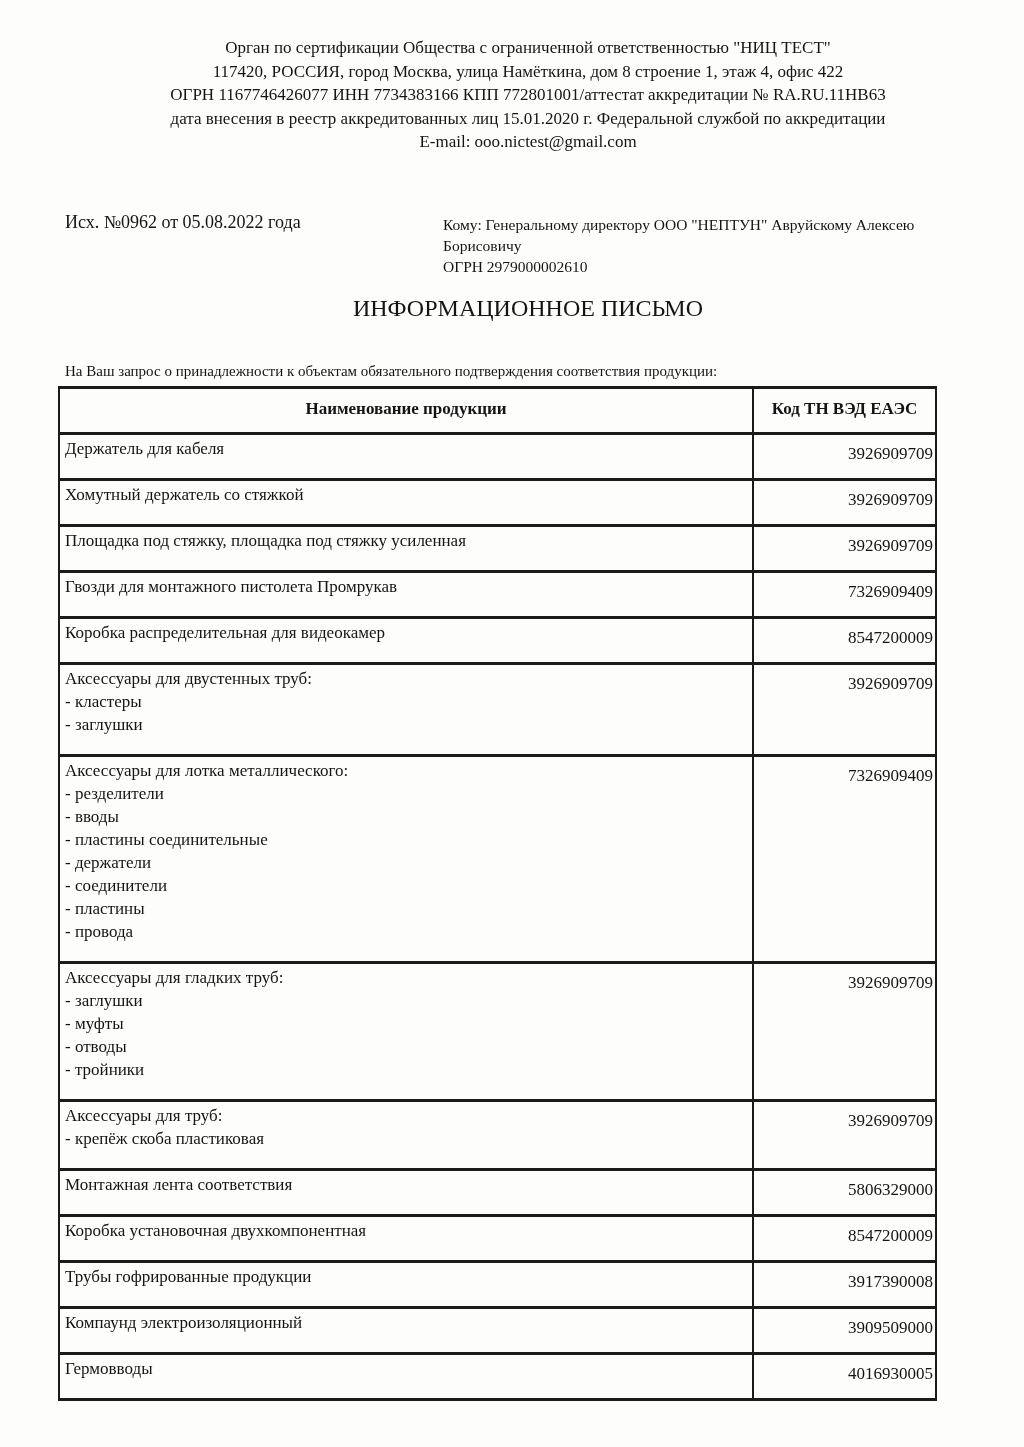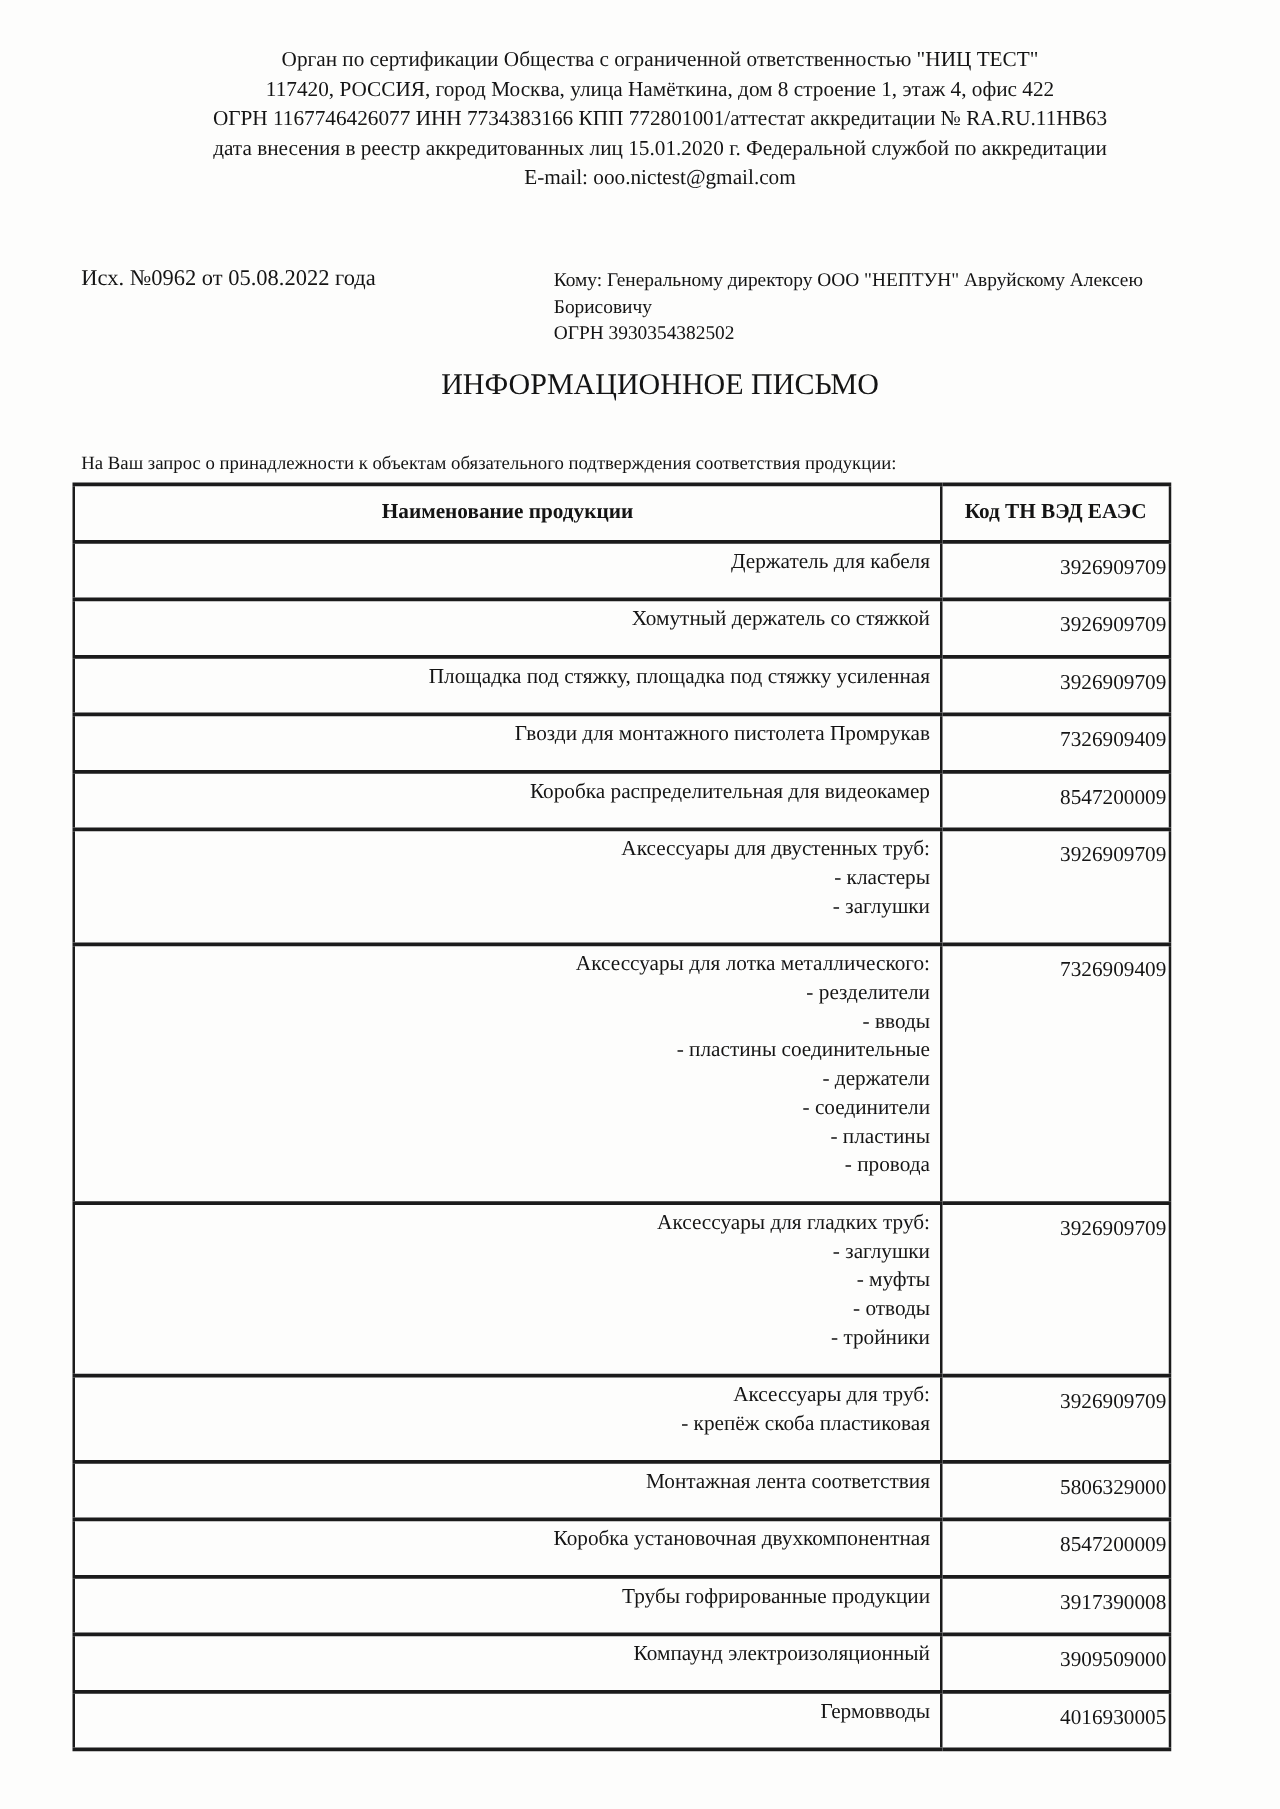--- a/index.html
+++ b/index.html
@@ -82,21 +82,20 @@
     padding: 9px 4px 12px 4px;
     line-height: 22px;
     font-family: Liberation Serif, serif;
   }
   col.col-name  { width: 694px; }
   col.col-code  { width: 183px; }
   td.product-name {
     padding: 2px 8px 18px 5px;
     line-height: 23px;
     white-space: pre-line;
-    text-align: right;
   }
   td.tnved-code {
     text-align: right;
     padding: 7px 2px 2px 2px;
     line-height: 23px;
   }
 </style>
 </head>
 <body>
 
@@ -106,21 +105,21 @@
     <div>Орган по сертификации Общества с ограниченной ответственностью "НИЦ ТЕСТ"</div>
     <div>117420, РОССИЯ, город Москва, улица Намёткина, дом 8 строение 1, этаж 4, офис 422</div>
     <div>ОГРН 1167746426077 ИНН 7734383166 КПП 772801001/аттестат аккредитации № RA.RU.11НВ63</div>
     <div>дата внесения в реестр аккредитованных лиц 15.01.2020 г. Федеральной службой по аккредитации</div>
     <div>E-mail: ooo.nictest@gmail.com</div>
   </div>
 
   <div class="outgoing-ref">Исх. №0962 от 05.08.2022 года</div>
 
   <div class="addressee">Кому: Генеральному директору ООО "НЕПТУН" Авруйскому Алексею Борисовичу
-ОГРН 3930354382502</div>
+ОГРН 2979000002610</div>
 
   <div class="letter-title">ИНФОРМАЦИОННОЕ ПИСЬМО</div>
 
   <div class="intro">На Ваш запрос о принадлежности к объектам обязательного подтверждения соответствия продукции:</div>
 
   <table class="products">
     <colgroup>
       <col class="col-name">
       <col class="col-code">
     </colgroup>

